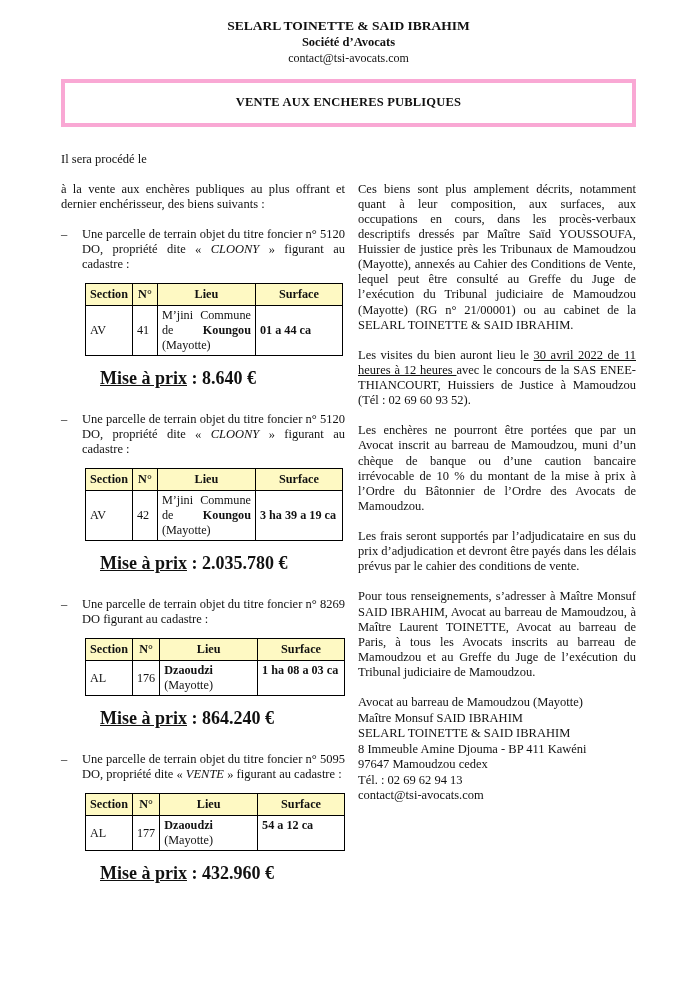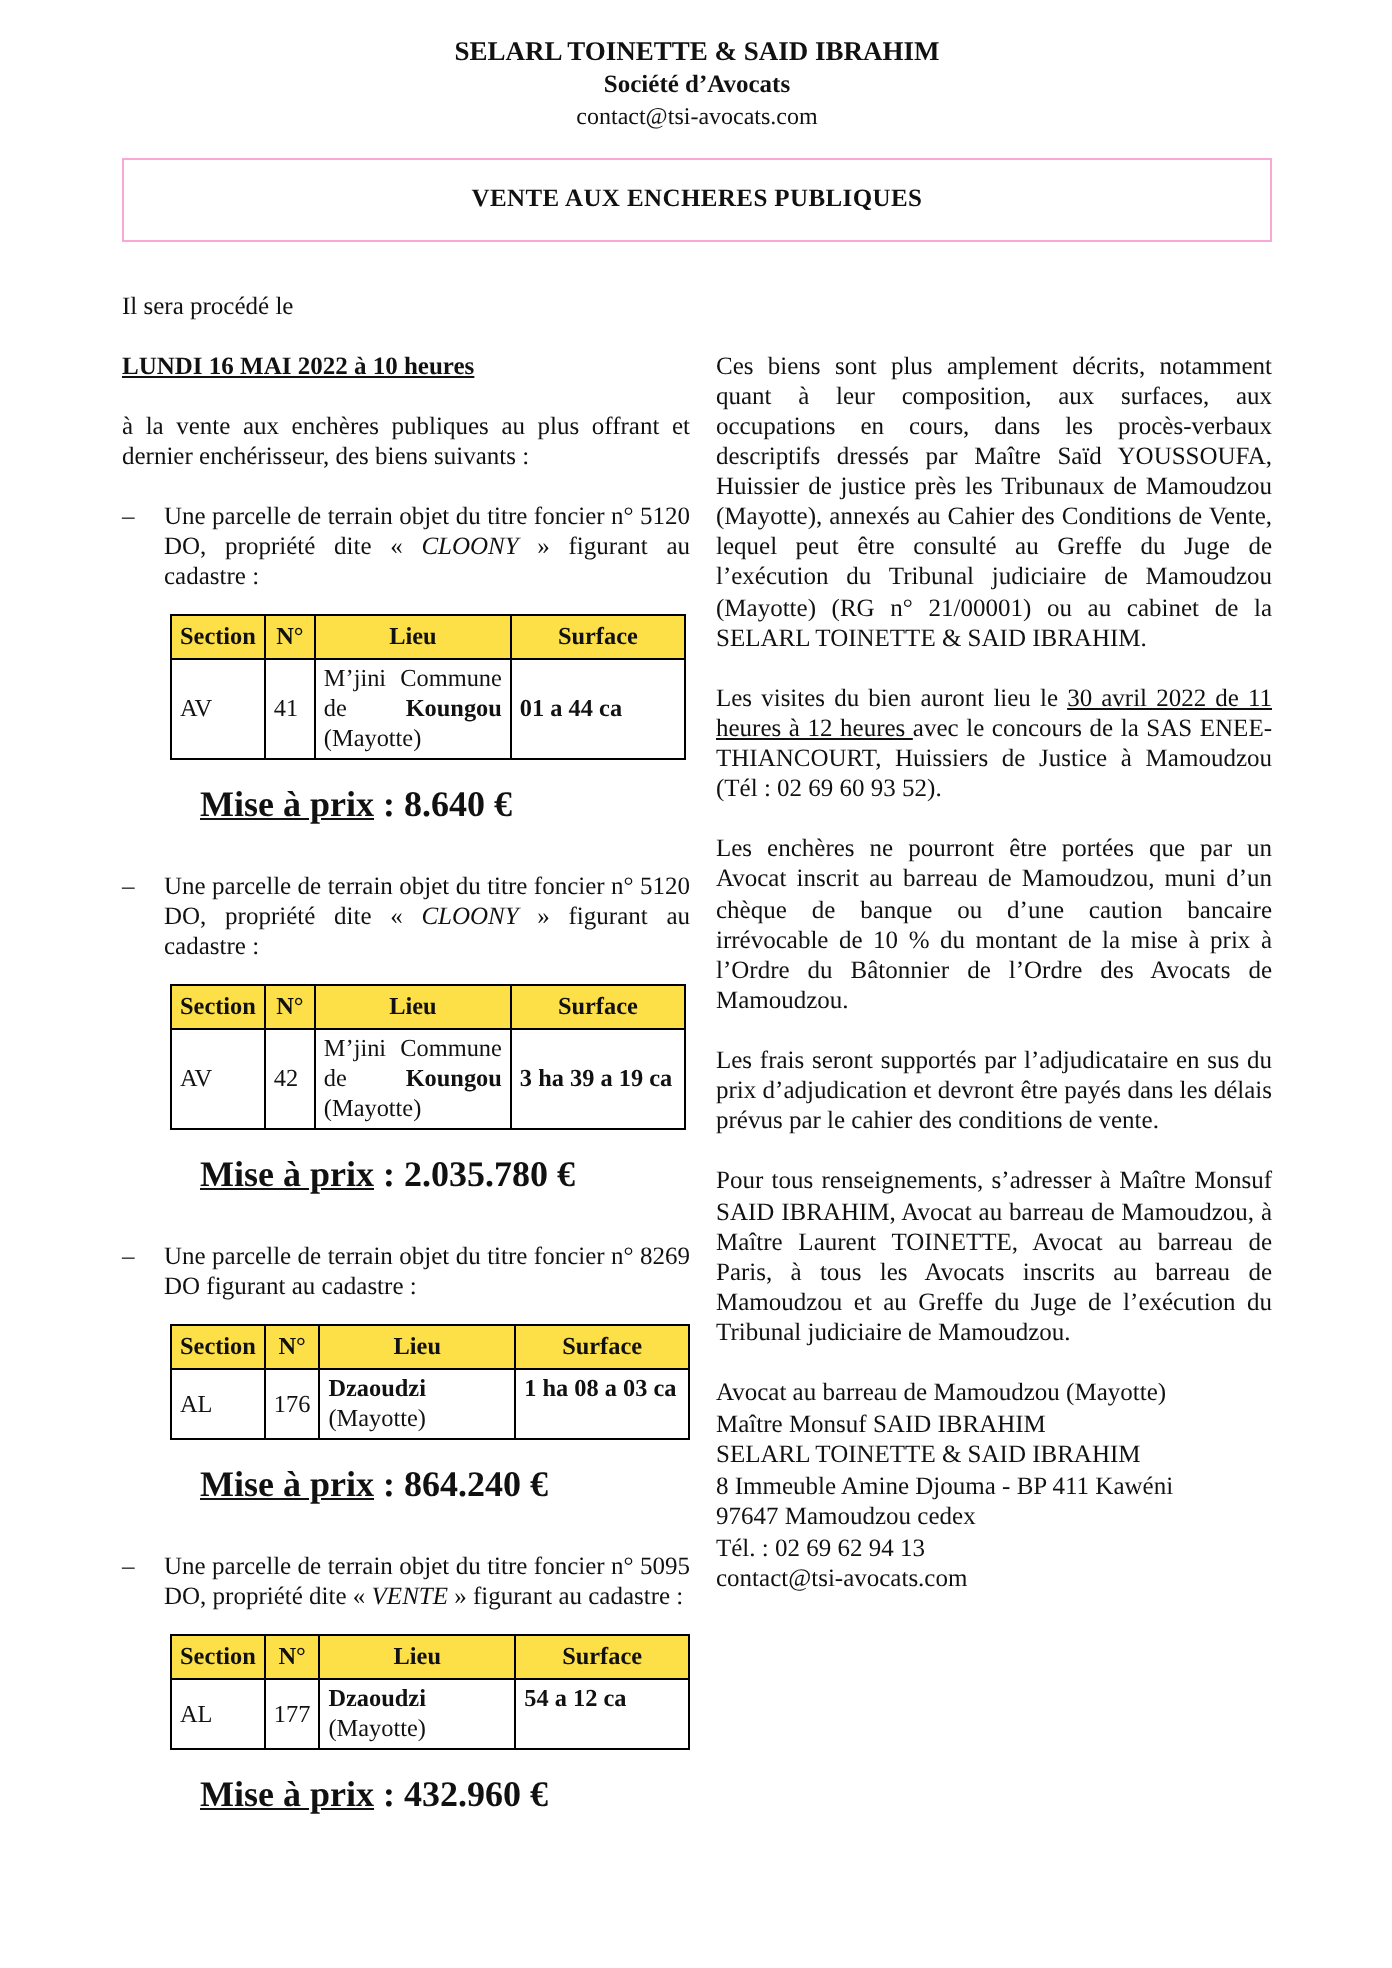--- a/index.html
+++ b/index.html
@@ -9,41 +9,41 @@
     position:relative; margin:0 auto; overflow:hidden; box-sizing:border-box;
     padding:18px 60px 0 61px;
   }
   
   .doc-header { text-align:center; line-height:1.25; }
   .firm-name { font-weight:bold; font-size:13.5px; }
   .firm-subtitle { font-weight:bold; font-size:12.5px;text-align:center; }
   .firm-email { font-size:12px; }
   
   .banner {
-    border:1px solid #f9a8d4; margin-top:13px; height:40px;
+    border:4px solid #f9a8d4; margin-top:13px; height:40px;
     display:flex; align-items:center; justify-content:center;
   }
   .banner-title { font-weight:bold; font-size:12.5px; letter-spacing:.2px; }
   
   .columns { display:flex; gap:13px; margin-top:25px; }
   .col-left  { width:284px; flex:none; }
   .col-right { width:278px; flex:none; padding-top:30px; }
   p.para { margin:0 0 15px; font-size:12.5px; line-height:1.21; text-align:justify; }
   .lead { margin-bottom:16px; }
   .date-line { font-weight:bold; text-decoration:underline; margin-bottom:16px; text-align:left; }
   
   .lot { margin-bottom:23px; }
   .lot-desc { display:flex; font-size:12.5px; line-height:1.21; }
   .lot-marker { width:21px; flex:none; }
   .lot-desc-text { flex:1; text-align:justify; }
   .prop-name { font-style:italic; }
   table.lot-table { border-collapse:collapse; margin:11px 0 12px 24px; table-layout:fixed; }
   table.lot-table { border:1.5px solid #000; }
   .lot-table th, .lot-table td { border:1px solid #000; font-size:12.2px; line-height:1.22; padding:2px 4px; }
-  .lot-table th { background:#fde047; font-weight:bold; text-align:center; height:17px; }
+  .lot-table th { background:#fef9c3; font-weight:bold; text-align:center; height:17px; }
   .col-section { width:44px; } .col-num { width:25px; } .col-lieu { width:98px; } .col-surface { width:87px; }
   td.cell-section, td.cell-num { vertical-align:middle; text-align:left; }
   td.cell-lieu { vertical-align:top; text-align:justify; }
   td.cell-surface { font-weight:bold; }
   td.v-mid { vertical-align:middle; } td.v-top { vertical-align:top; }
   .lieu-bold { font-weight:bold; }
   .price-line { margin-left:39px; font-size:18px; font-weight:bold; }
   .price-label { text-decoration:underline; }
   
   .u-seg { text-decoration:underline; }
@@ -62,21 +62,20 @@
   </div>
 
   <div class="banner">
     <span class="banner-title">VENTE AUX ENCHERES PUBLIQUES</span>
   </div>
 
   <div class="columns">
 
     <div class="col-left">
       <p class="para lead">Il sera procédé le</p>
-      <p class="para date-line">LUNDI 16 MAI 2022 à 10 heures</p>
       <p class="para">à la vente aux enchères publiques au plus offrant et dernier enchérisseur, des biens suivants :</p>
 
       <div class="lot">
         <div class="lot-desc">
           <span class="lot-marker">–</span>
           <span class="lot-desc-text"><span>Une parcelle de terrain objet du titre foncier n° 5120 DO, propriété dite « </span><span class="prop-name">CLOONY</span><span> » figurant au cadastre :</span></span>
         </div>
         <table class="lot-table">
           <colgroup>
               <col class="col-section">

